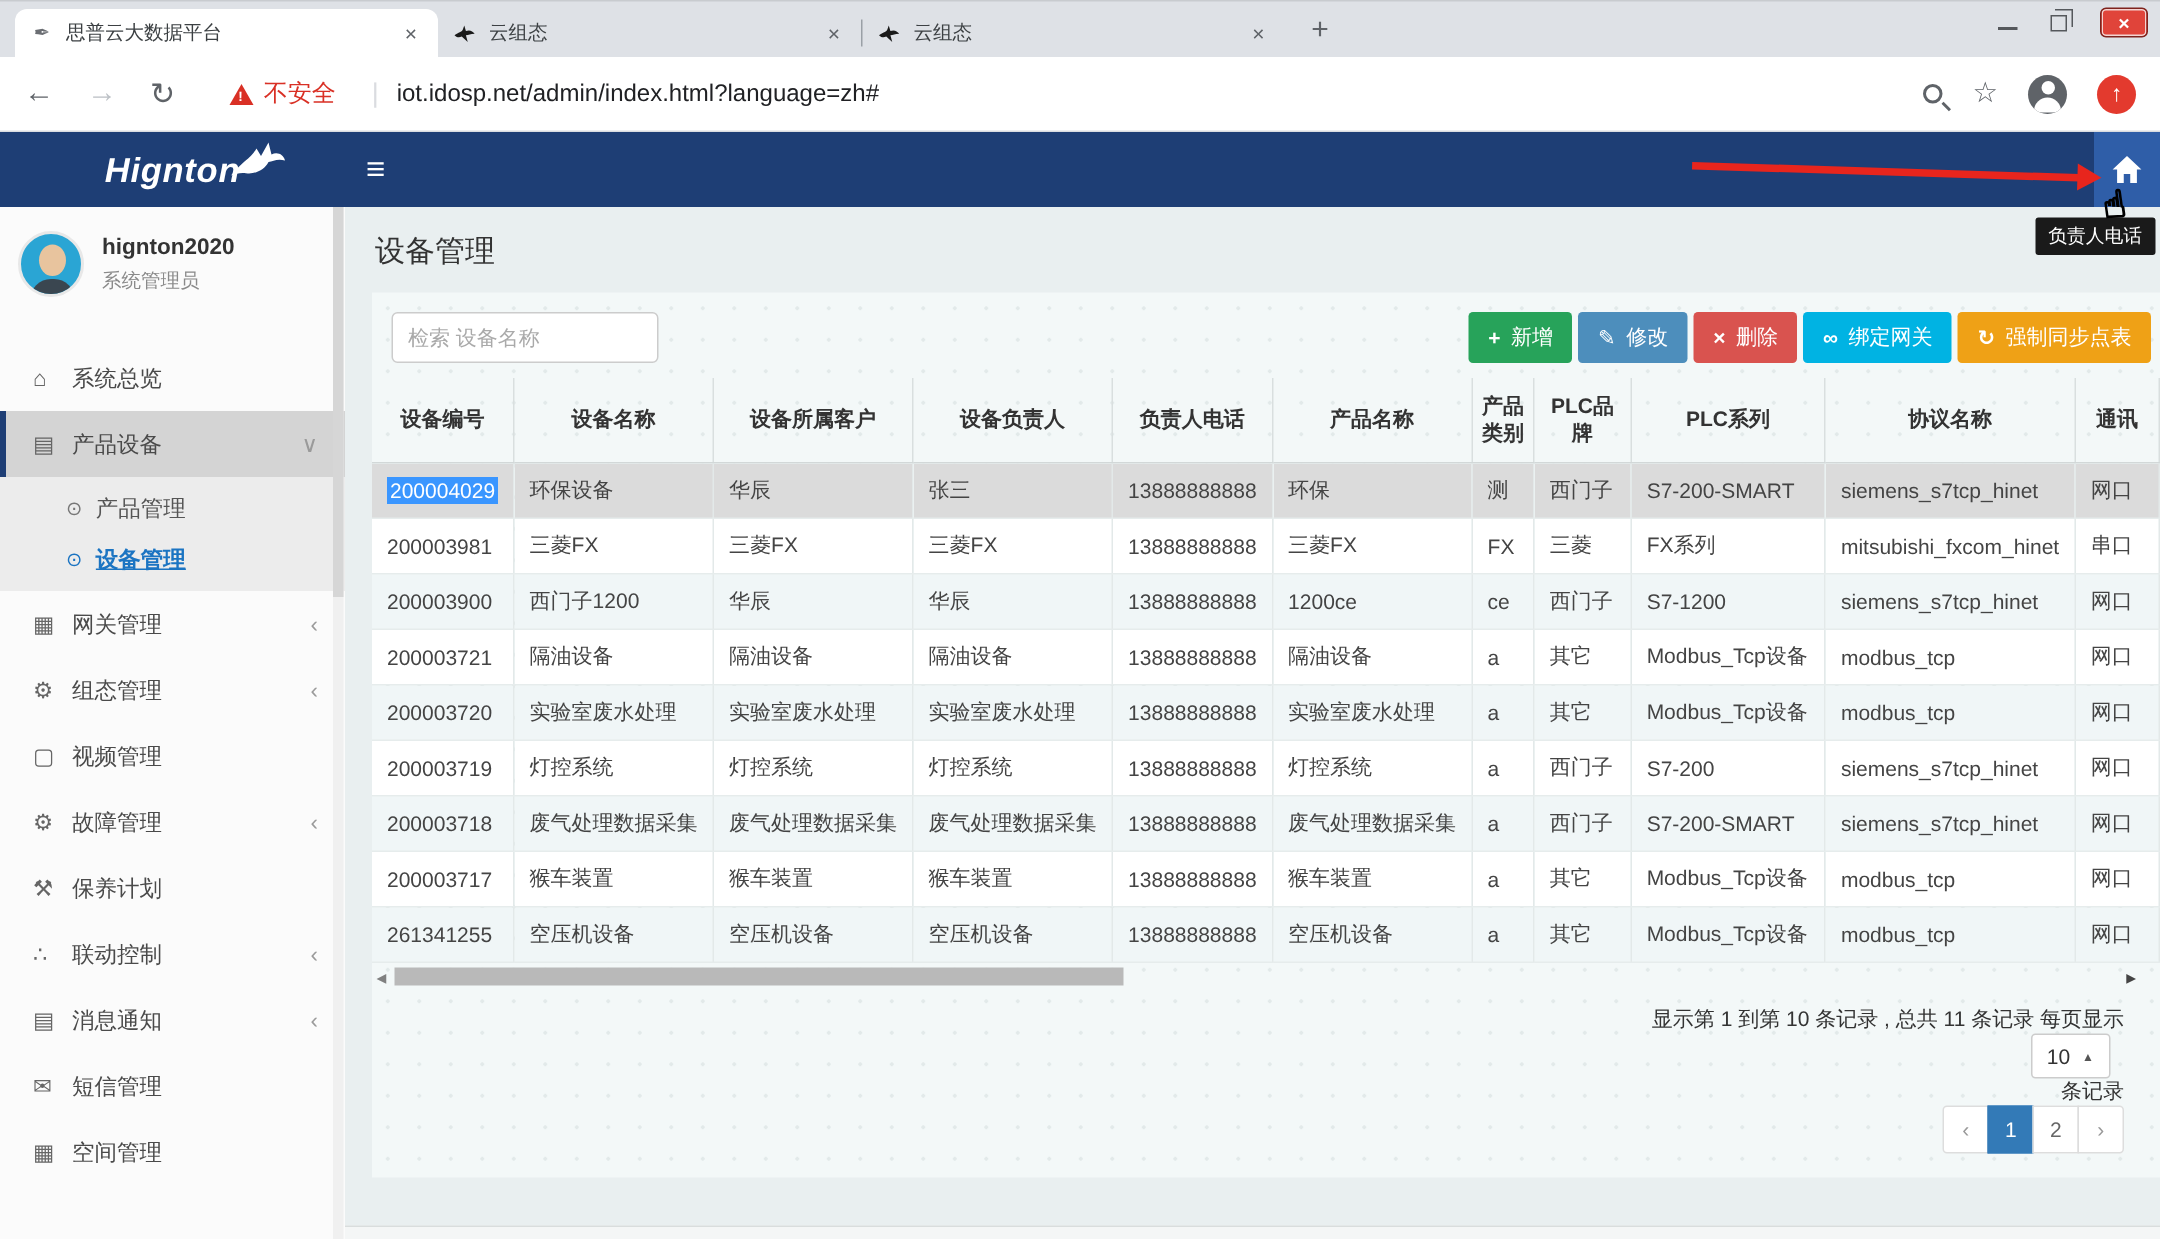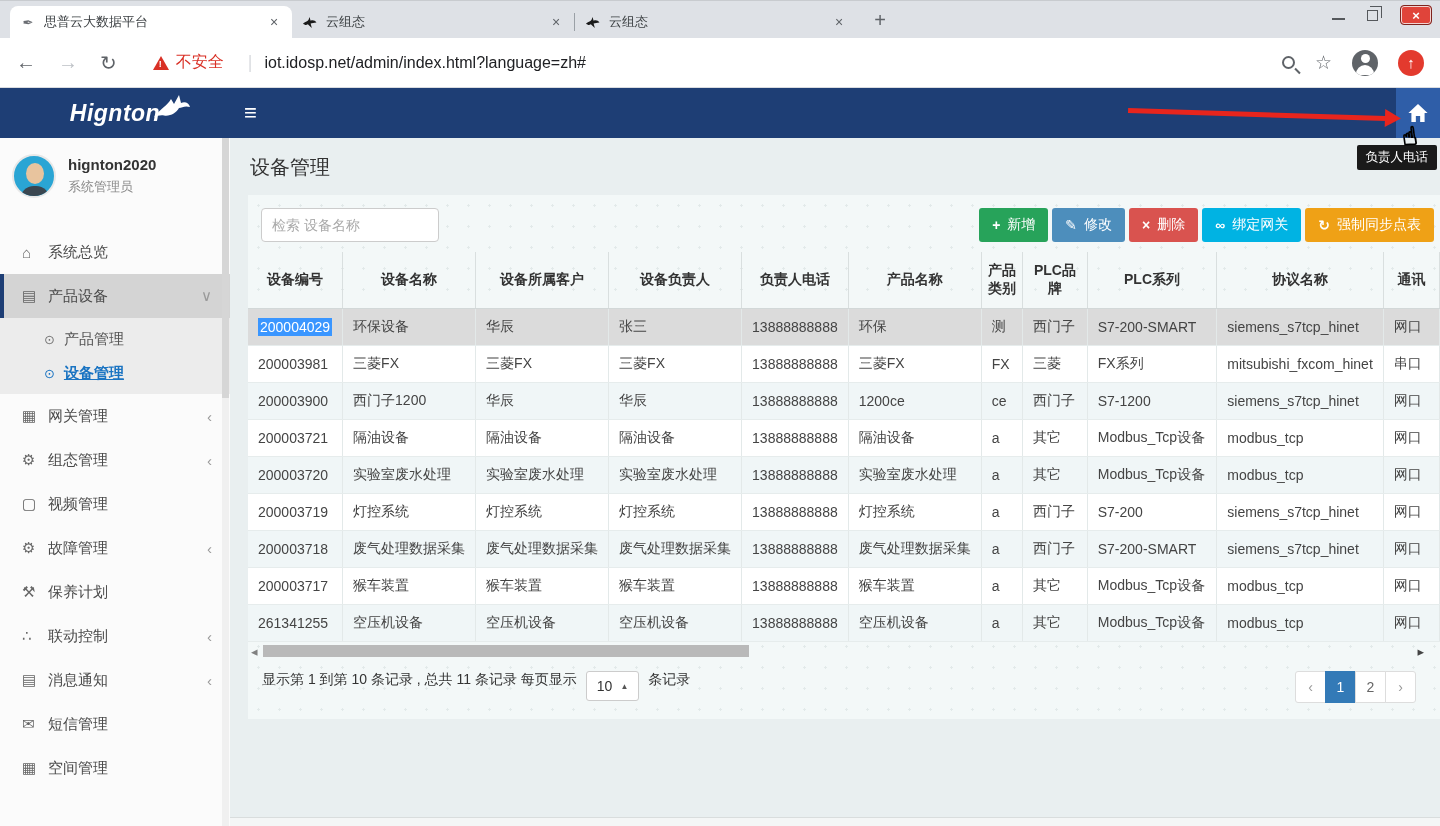--- a/index.html
+++ b/index.html
@@ -97,21 +97,21 @@
   td { font-size:14px; color:#444; padding:9px 10px; border-right:1px solid #e3e9e9; border-bottom:1px solid #e6ecec; height:37px; white-space:nowrap; overflow:hidden; background:#fff; }
   tr.alt td { background:#f0f6f7; }
   tr.selected td { background:#dbdbdb;margin-top:11px; }
   .sel-text { background:#3a96ff; color:#fff; padding:1px 2px; }
 
   .hscroll { position:relative; height:15px; margin-top:2px; }
   .hs-left { position:absolute; left:3px; top:0; font-size:13px; color:#808080; }
   .hs-thumb { position:absolute; left:15px; top:1px; width:486px; height:12px; background:#b9b9b9; }
   .hs-right { position:absolute; right:16px; top:0; font-size:13px; color:#444; }
 
-  .pager { display:flex; align-items:flex-start; padding:12px 24px 4px 14px; font-size:14px; color:#333; }
+  .pager { display:flex; align-items:flex-end; padding:12px 24px 4px 14px; font-size:14px; color:#333;flex-direction:column; }
   .pageselect { display:inline-flex; align-items:center; border:1px solid #ccc; background:#fff; border-radius:3px; padding:6px 10px; margin:0 9px; color:#333; }
   .pageselect .caret { font-size:8px; color:#555; margin-left:8px; }
   .pagination { margin-left:auto; display:flex; }
   .page-btn { min-width:31px; height:32px; display:flex; align-items:center; justify-content:center; border:1px solid #ddd; background:#fff; color:#999; font-size:14px; margin-left:-1px; }
   .page-btn.num { color:#666; }
   .page-btn.active { background:#337ab7; border-color:#337ab7; color:#fff; }
   .page-btn.first { border-radius:3px 0 0 3px; }
   .page-btn.last { border-radius:0 3px 3px 0; }
 
   .bottomstrip { position:absolute; bottom:0; left:0; right:0; height:9px; background:#f4f6f6; border-top:1px solid #d9dddd; }

